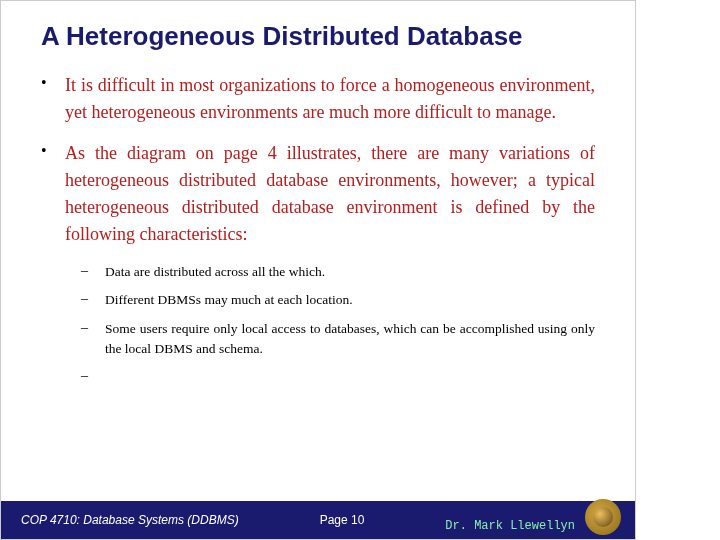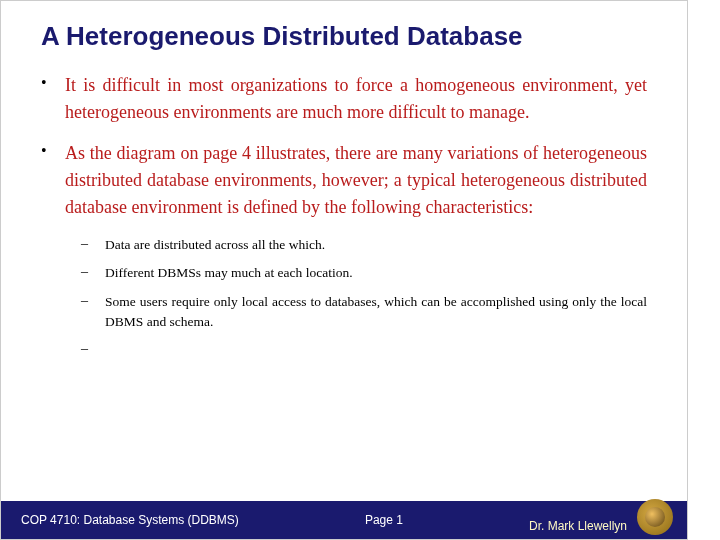--- a/index.html
+++ b/index.html
@@ -10,21 +10,21 @@
 
     body {
       width: 720px;
       height: 540px;
       background: #ffffff;
       font-family: 'Times New Roman', Times, serif;
       overflow: hidden;
     }
 
     .slide-container {
-      width: 688px;
+      width: 636px;
       height: 540px;
       background: #ffffff;
       display: flex;
       flex-direction: column;
       border: 1px solid #ccc;
     }
 
     .slide-content {
       flex: 1;
       padding: 20px 40px 10px 40px;
@@ -91,33 +91,34 @@
       display: flex;
       align-items: center;
       justify-content: space-between;
       padding: 0 20px;
       position: relative;
     }
 
     .footer-left {
       font-size: 12px;
       color: #ffffff;
+      font-style: italic;
       font-family: Arial, sans-serif;
     }
 
     .footer-center {
       font-size: 12px;
       color: #ffffff;
       font-family: Arial, sans-serif;
     }
 
     .footer-right {
       font-size: 12px;
-      color: #fef9c3;
-      font-family: Liberation Sans, sans-serif;
+      color: #86efac;
+      font-family: Liberation Mono, monospace;
       margin-right: 40px;
       margin-top: 12px;
     }
 
     .footer-logo {
       position: absolute;
       right: 10px;
       bottom: 0;
       width: 40px;
       height: 44px;
@@ -178,21 +179,21 @@
         </div>
         <div class="sub-bullet-item">
           <span class="sub-bullet-dash">–</span>
         </div>
       </div>
 
   </div>
 
   <div class="slide-footer">
     <span class="footer-left">COP 4710: Database Systems  (DDBMS)</span>
-    <span class="footer-center">Page 1</span>
+    <span class="footer-center">Page 10</span>
     <span class="footer-right">Dr. Mark Llewellyn</span>
     <div class="footer-logo">
       <div class="logo-circle">
         <div class="logo-inner"></div>
       </div>
     </div>
   </div>
 </div>
 
 </body></html>

